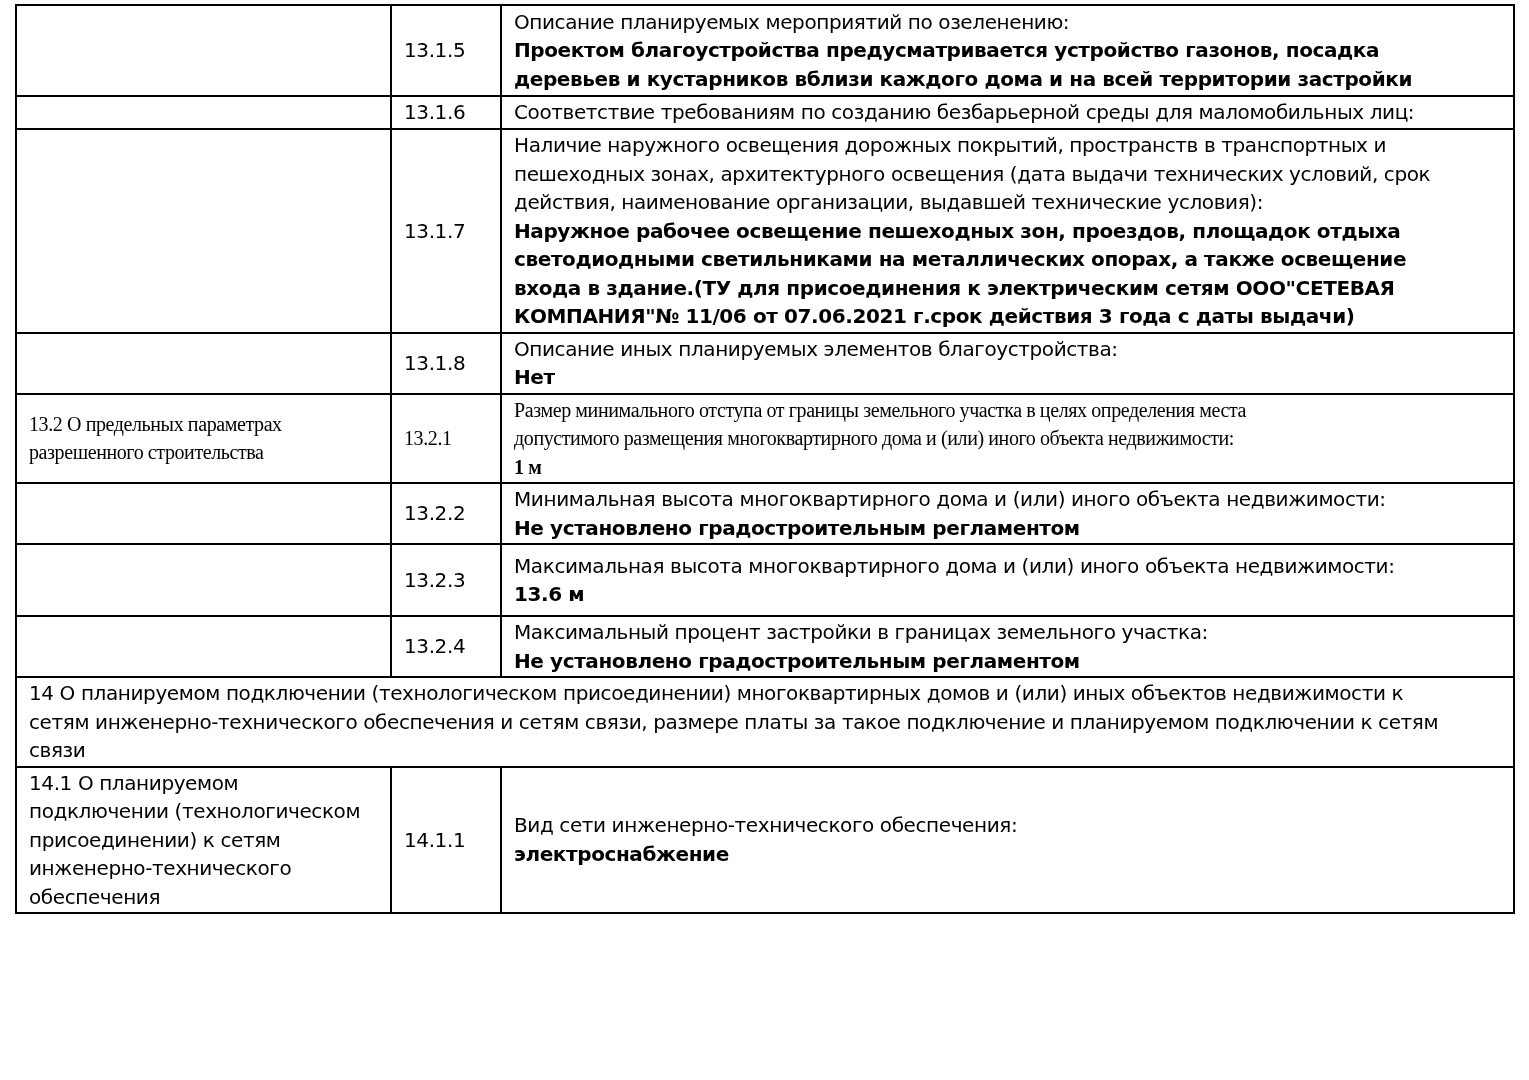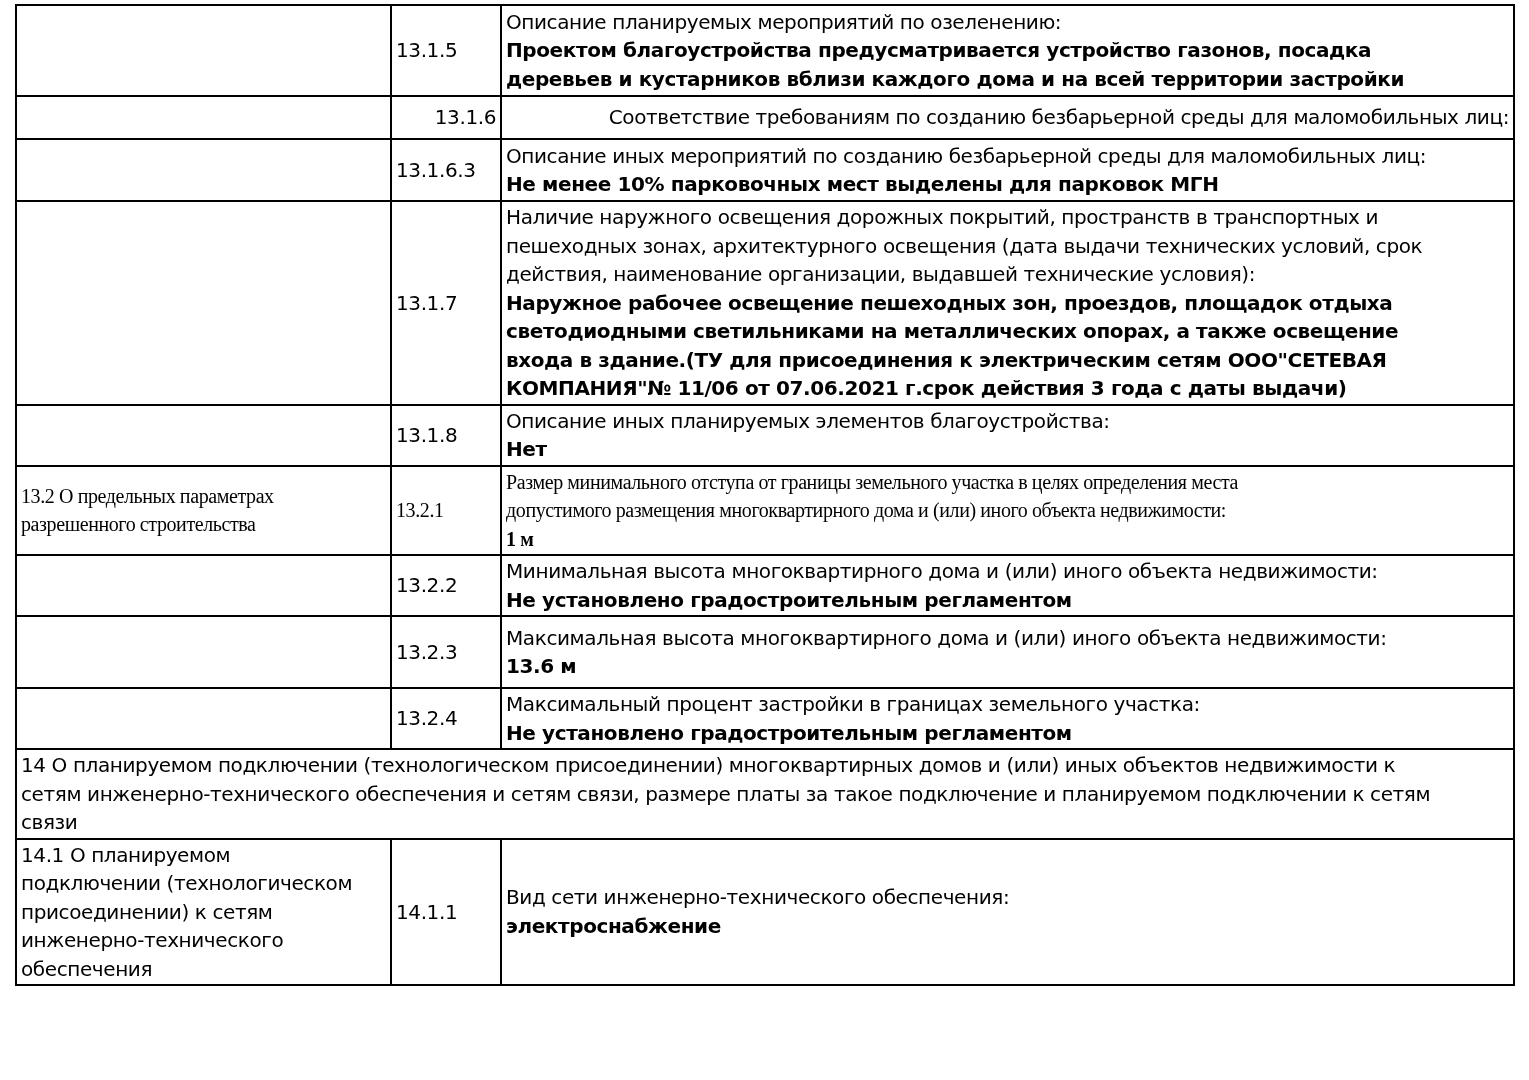--- a/index.html
+++ b/index.html
@@ -24,31 +24,31 @@
     position: absolute;
     left: 15px;
     top: 4px;
     width: 1498px;
     border-collapse: collapse;
     table-layout: fixed;
   }
   table.decl td {
     border: 2px solid #000000;
     vertical-align: middle;
-    padding: 1px 4px;
+    padding: 1px 12px;
     overflow: hidden;
   }
   col.c-section { width: 375px; }
   col.c-code    { width: 110px; }
   col.c-content { width: 1013px; }
   .q, .a, .section-text, .span-text { white-space: pre-line; }
   .a { font-weight: bold; }
   
   .r0  { height: 91px; }
-  .r1  { height: 43px; text-align: right; }
+  .r1  { height: 33px; }
   .r2  { height: 57px; }
   .r3  { height: 60px; }
   .r4  { height: 62px; }
   .r5  { height: 201px; }
   .r6  { height: 55px; }
   .r7  { height: 89px; font-family: Liberation Serif, serif; }
   .r8  { height: 58px; margin-top: 33px; }
   .r9  { height: 72px; }
   .r10 { height: 61px; margin-left: 42px; }
   .r11 { height: 89px; }
@@ -88,32 +88,20 @@
             <div>13.1.6</div>
           </td>
         <td>
           <div class="q">Соответствие требованиям по созданию безбарьерной среды для маломобильных лиц:</div>
           <div class="a"></div>
         </td>
       </tr>
 
 
 
-      <tr class="r4">
-        <td>
-            <div class="section-text"></div>
-          </td>
-        <td>
-            <div>13.1.6.3</div>
-          </td>
-        <td>
-          <div class="q">Описание иных мероприятий по созданию безбарьерной среды для маломобильных лиц:</div>
-          <div class="a">Не менее 10% парковочных мест выделены для парковок МГН</div>
-        </td>
-      </tr>
 
       <tr class="r5">
         <td>
             <div class="section-text"></div>
           </td>
         <td>
             <div>13.1.7</div>
           </td>
         <td>
           <div class="q">Наличие наружного освещения дорожных покрытий, пространств в транспортных и

